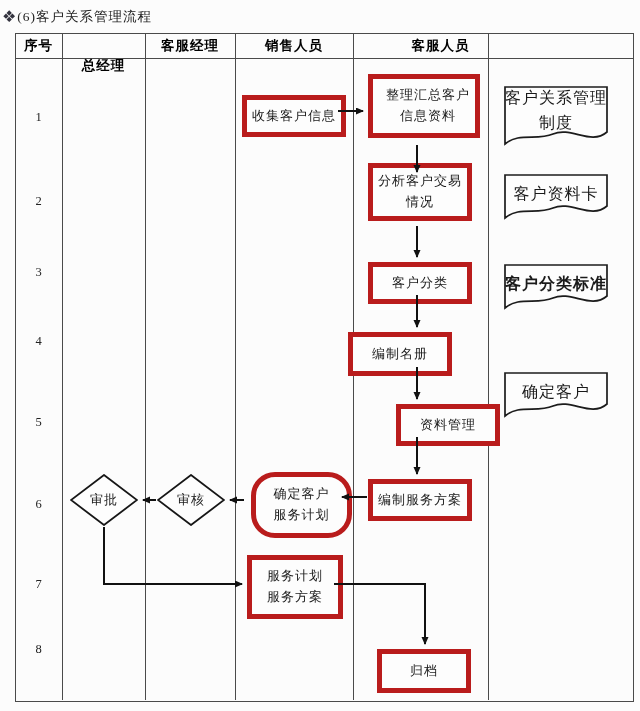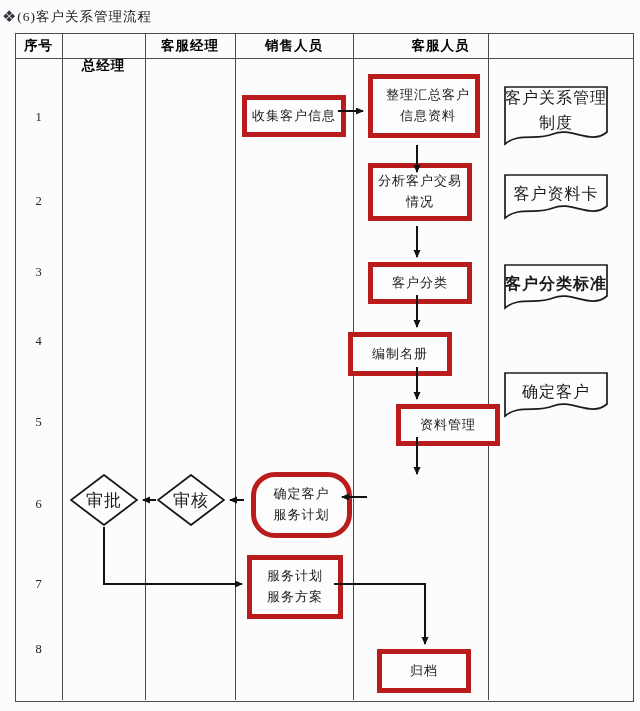--- a/index.html
+++ b/index.html
@@ -17,21 +17,21 @@
   .hline{position:absolute;left:15px;width:618px;height:1px;background:#4a4a4a;}
   .hcell{position:absolute;top:33px;height:25px;display:flex;align-items:center;justify-content:center;
          font-weight:700;font-size:13.5px;letter-spacing:1px;color:#000000;}
   .rownum{position:absolute;width:47px;left:15px;text-align:center;font-size:12.5px;color:#222;}
   
   .pbox{position:absolute;border:5px solid #b91c1c;background:#fdfdfd;
         display:flex;align-items:center;justify-content:center;text-align:center;
         font-size:13px;line-height:1.6;white-space:pre-line;letter-spacing:1px;}
   .diamond{position:absolute;}
   .diamond .dlabel{position:absolute;left:0;top:0;width:100%;height:100%;
-        display:flex;align-items:center;justify-content:center;font-size:17px;letter-spacing:1px;}
+        display:flex;align-items:center;justify-content:center;font-size:13px;letter-spacing:1px;}
   .doc{position:absolute;}
   .doc .dtext{position:absolute;left:0;top:2px;width:100%;height:72%;
         display:flex;align-items:center;justify-content:center;text-align:center;
         font-size:16px;line-height:1.6;white-space:pre-line;letter-spacing:1px;}
   svg.overlay{position:absolute;left:0;top:0;pointer-events:none;}
 </style>
 </head>
 <body>
 
 <div class="page">
@@ -70,20 +70,21 @@
   <div class="pbox" style="left:247px;top:555px;width:86px;height:54px;">服务计划
 服务方案</div>
 
   <div class="pbox" style="left:368px;top:74px;width:94px;height:54px;padding-left:8px;">整理汇总客户
 信息资料</div>
   <div class="pbox" style="left:368px;top:163px;width:94px;height:48px;">分析客户交易
 情况</div>
   <div class="pbox" style="left:368px;top:262px;width:94px;height:32px;">客户分类</div>
   <div class="pbox" style="left:348px;top:332px;width:94px;height:34px;">编制名册</div>
   <div class="pbox" style="left:368px;top:404px;width:94px;height:32px;margin-left:28px;">资料管理</div>
+  <div class="pbox" style="left:368px;top:479px;width:94px;height:32px;">编制服务方案</div>
   <div class="pbox" style="left:377px;top:649px;width:84px;height:34px;">归档</div>
 
   <div class="diamond" style="left:70px;top:474px;width:68px;height:52px;">
     <svg width="68" height="52" viewBox="0 0 68 52">
       <polygon points="34,1 67,26 34,51 1,26" fill="#fdfdfd" stroke="#161616" stroke-width="1.8"></polygon>
     </svg>
     <div class="dlabel">审批</div>
   </div>
   <div class="diamond" style="left:157px;top:474px;width:68px;height:52px;">
     <svg width="68" height="52" viewBox="0 0 68 52">

